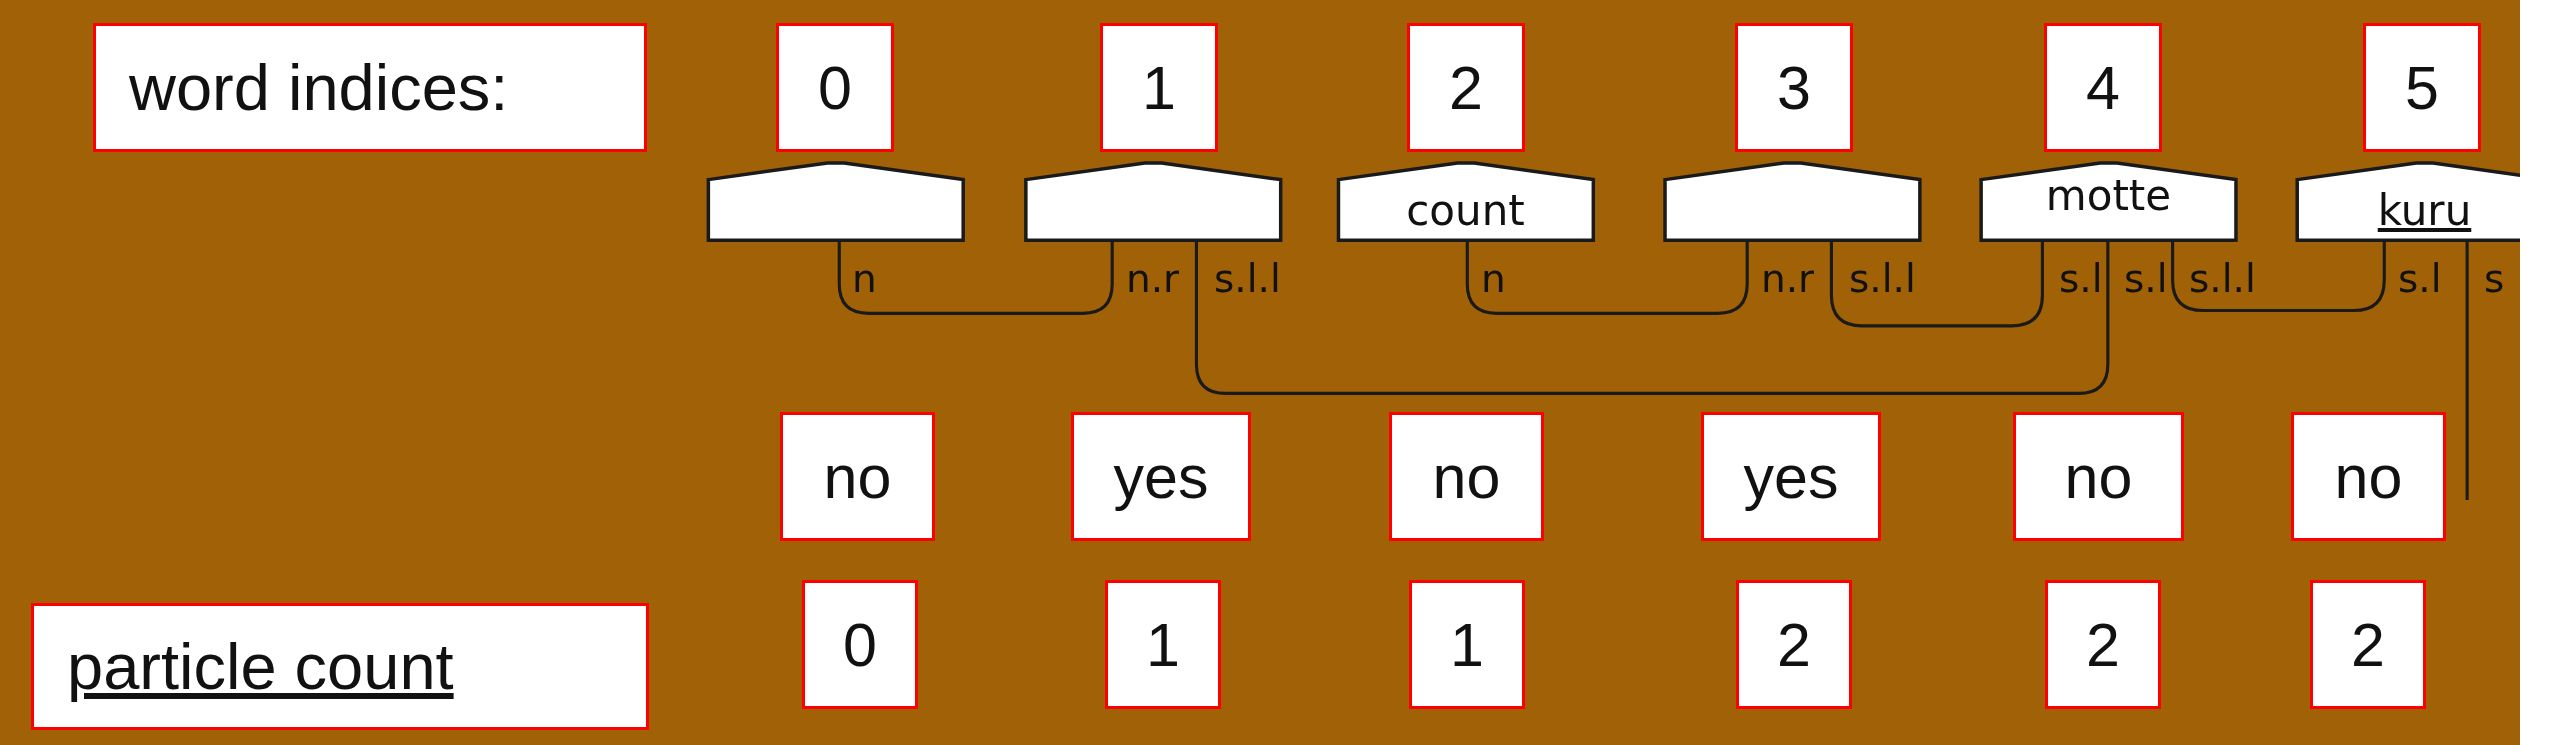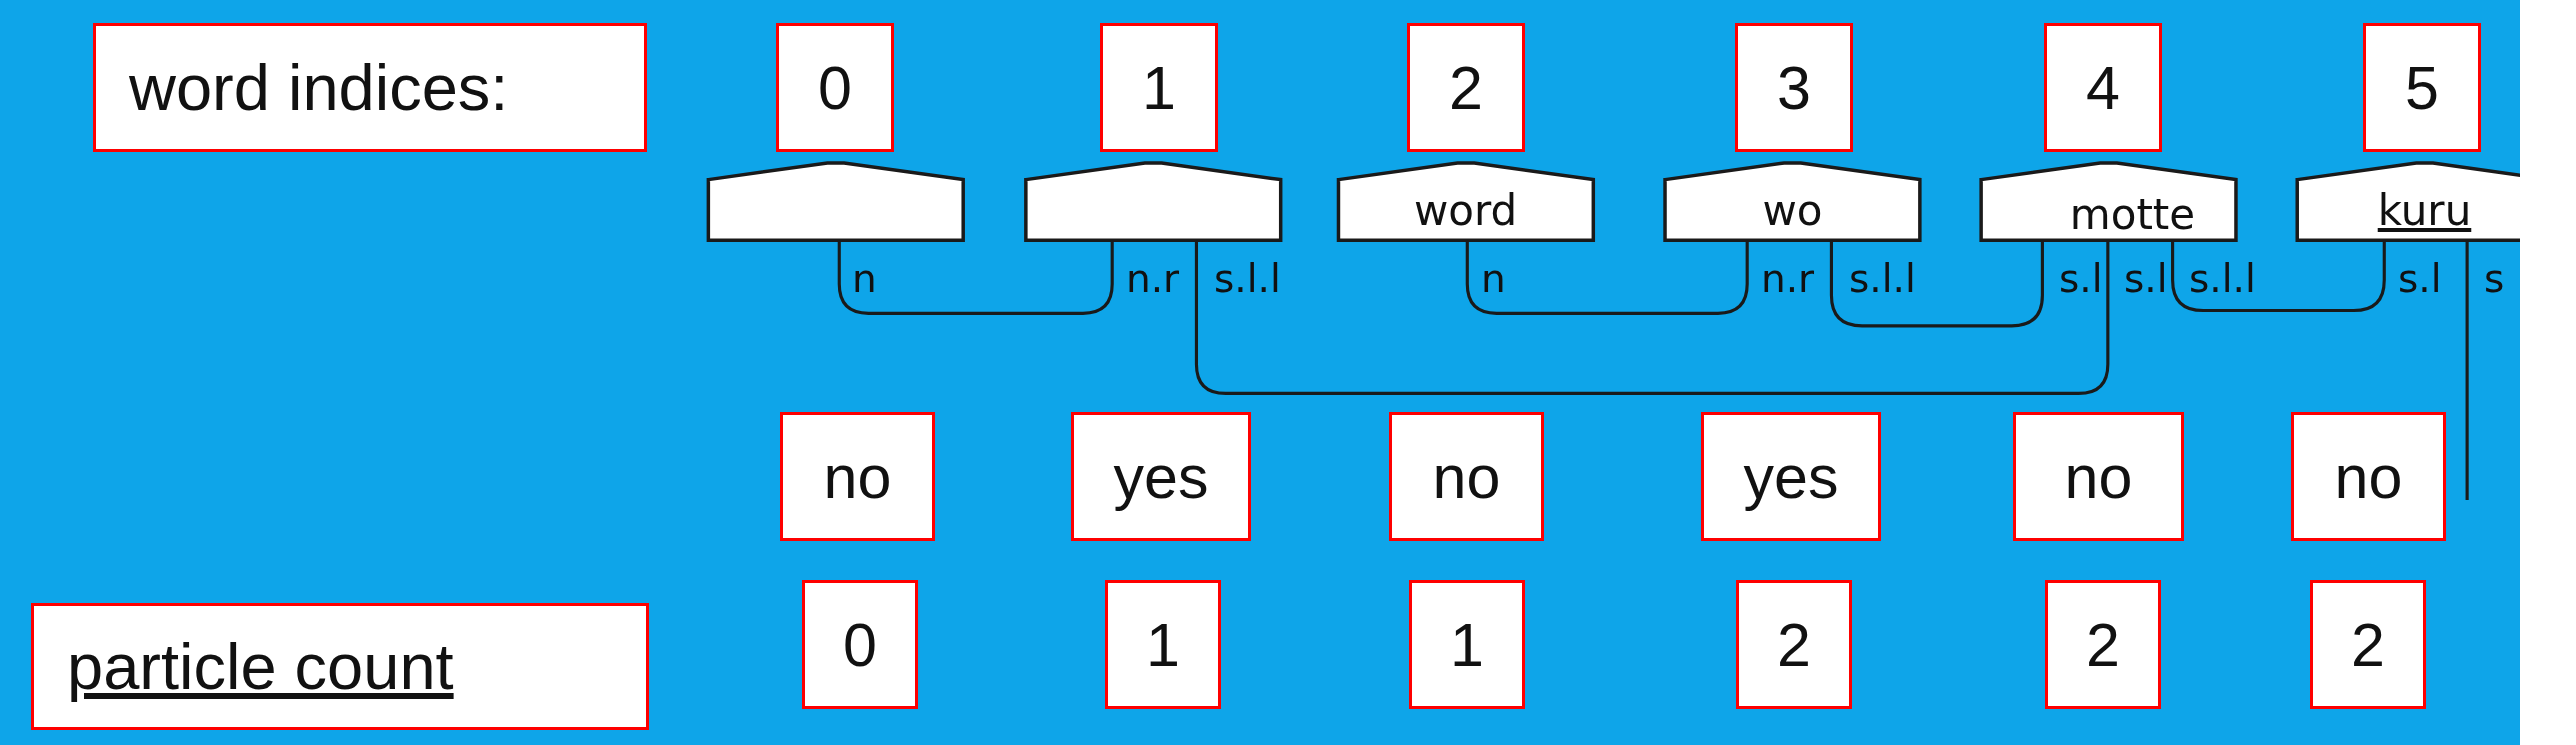--- a/index.html
+++ b/index.html
@@ -1,19 +1,19 @@
 <!DOCTYPE html>
 <html style="font-size:11px"><head>
 <meta charset="utf-8">
 <style>
   html,body{margin:0;padding:0;background:#ffffff;}
   .stage{
     position:relative;
     width:2520px;height:745px;
-    background:#0ea5e9;
+    background:#a16207;
     font-family:"Liberation Sans", sans-serif;
     color:#111111;
     overflow:hidden;
   }
   .stage svg{position:absolute;left:0;top:0;}
   .redbox{
     position:absolute;
     border:3.5px solid #fe0000;
     background:#ffffff;
     box-sizing:border-box;
@@ -83,23 +83,22 @@
   <div class="redbox" style="left:1735px;top:23px;width:118px;height:129px;">
     <span>3</span>
     </div>
   <div class="redbox" style="left:2044px;top:23px;width:118px;height:129px;">
     <span>4</span>
     </div>
   <div class="redbox" style="left:2363px;top:23px;width:118px;height:129px;">
     <span>5</span>
     </div>
 
-  <div class="wordlabel" style="left:1338px;top:180px;width:255px;height:61px;">word</div>
-  <div class="wordlabel" style="left:1665px;top:180px;width:255px;height:61px;">wo</div>
-  <div class="wordlabel" style="left:1981px;top:184px;width:255px;height:61px;padding-left:24px;">motte</div>
+  <div class="wordlabel" style="left:1338px;top:180px;width:255px;height:61px;">count</div>
+  <div class="wordlabel" style="left:1981px;top:165px;width:255px;height:61px;">motte</div>
   <div class="wordlabel" style="left:2297px;top:180px;width:255px;height:61px;text-decoration:underline;">kuru</div>
 
   <span class="arclabel" style="left:852px;top:259px;">n</span>
   <span class="arclabel" style="left:1126px;top:259px;">n.r</span>
   <span class="arclabel" style="left:1214px;top:259px;">s.l.l</span>
   <span class="arclabel" style="left:1481px;top:259px;">n</span>
   <span class="arclabel" style="left:1761px;top:259px;">n.r</span>
   <span class="arclabel" style="left:1849px;top:259px;">s.l.l</span>
   <span class="arclabel" style="left:2059px;top:259px;">s.l</span>
   <span class="arclabel" style="left:2124px;top:259px;">s.l</span>

